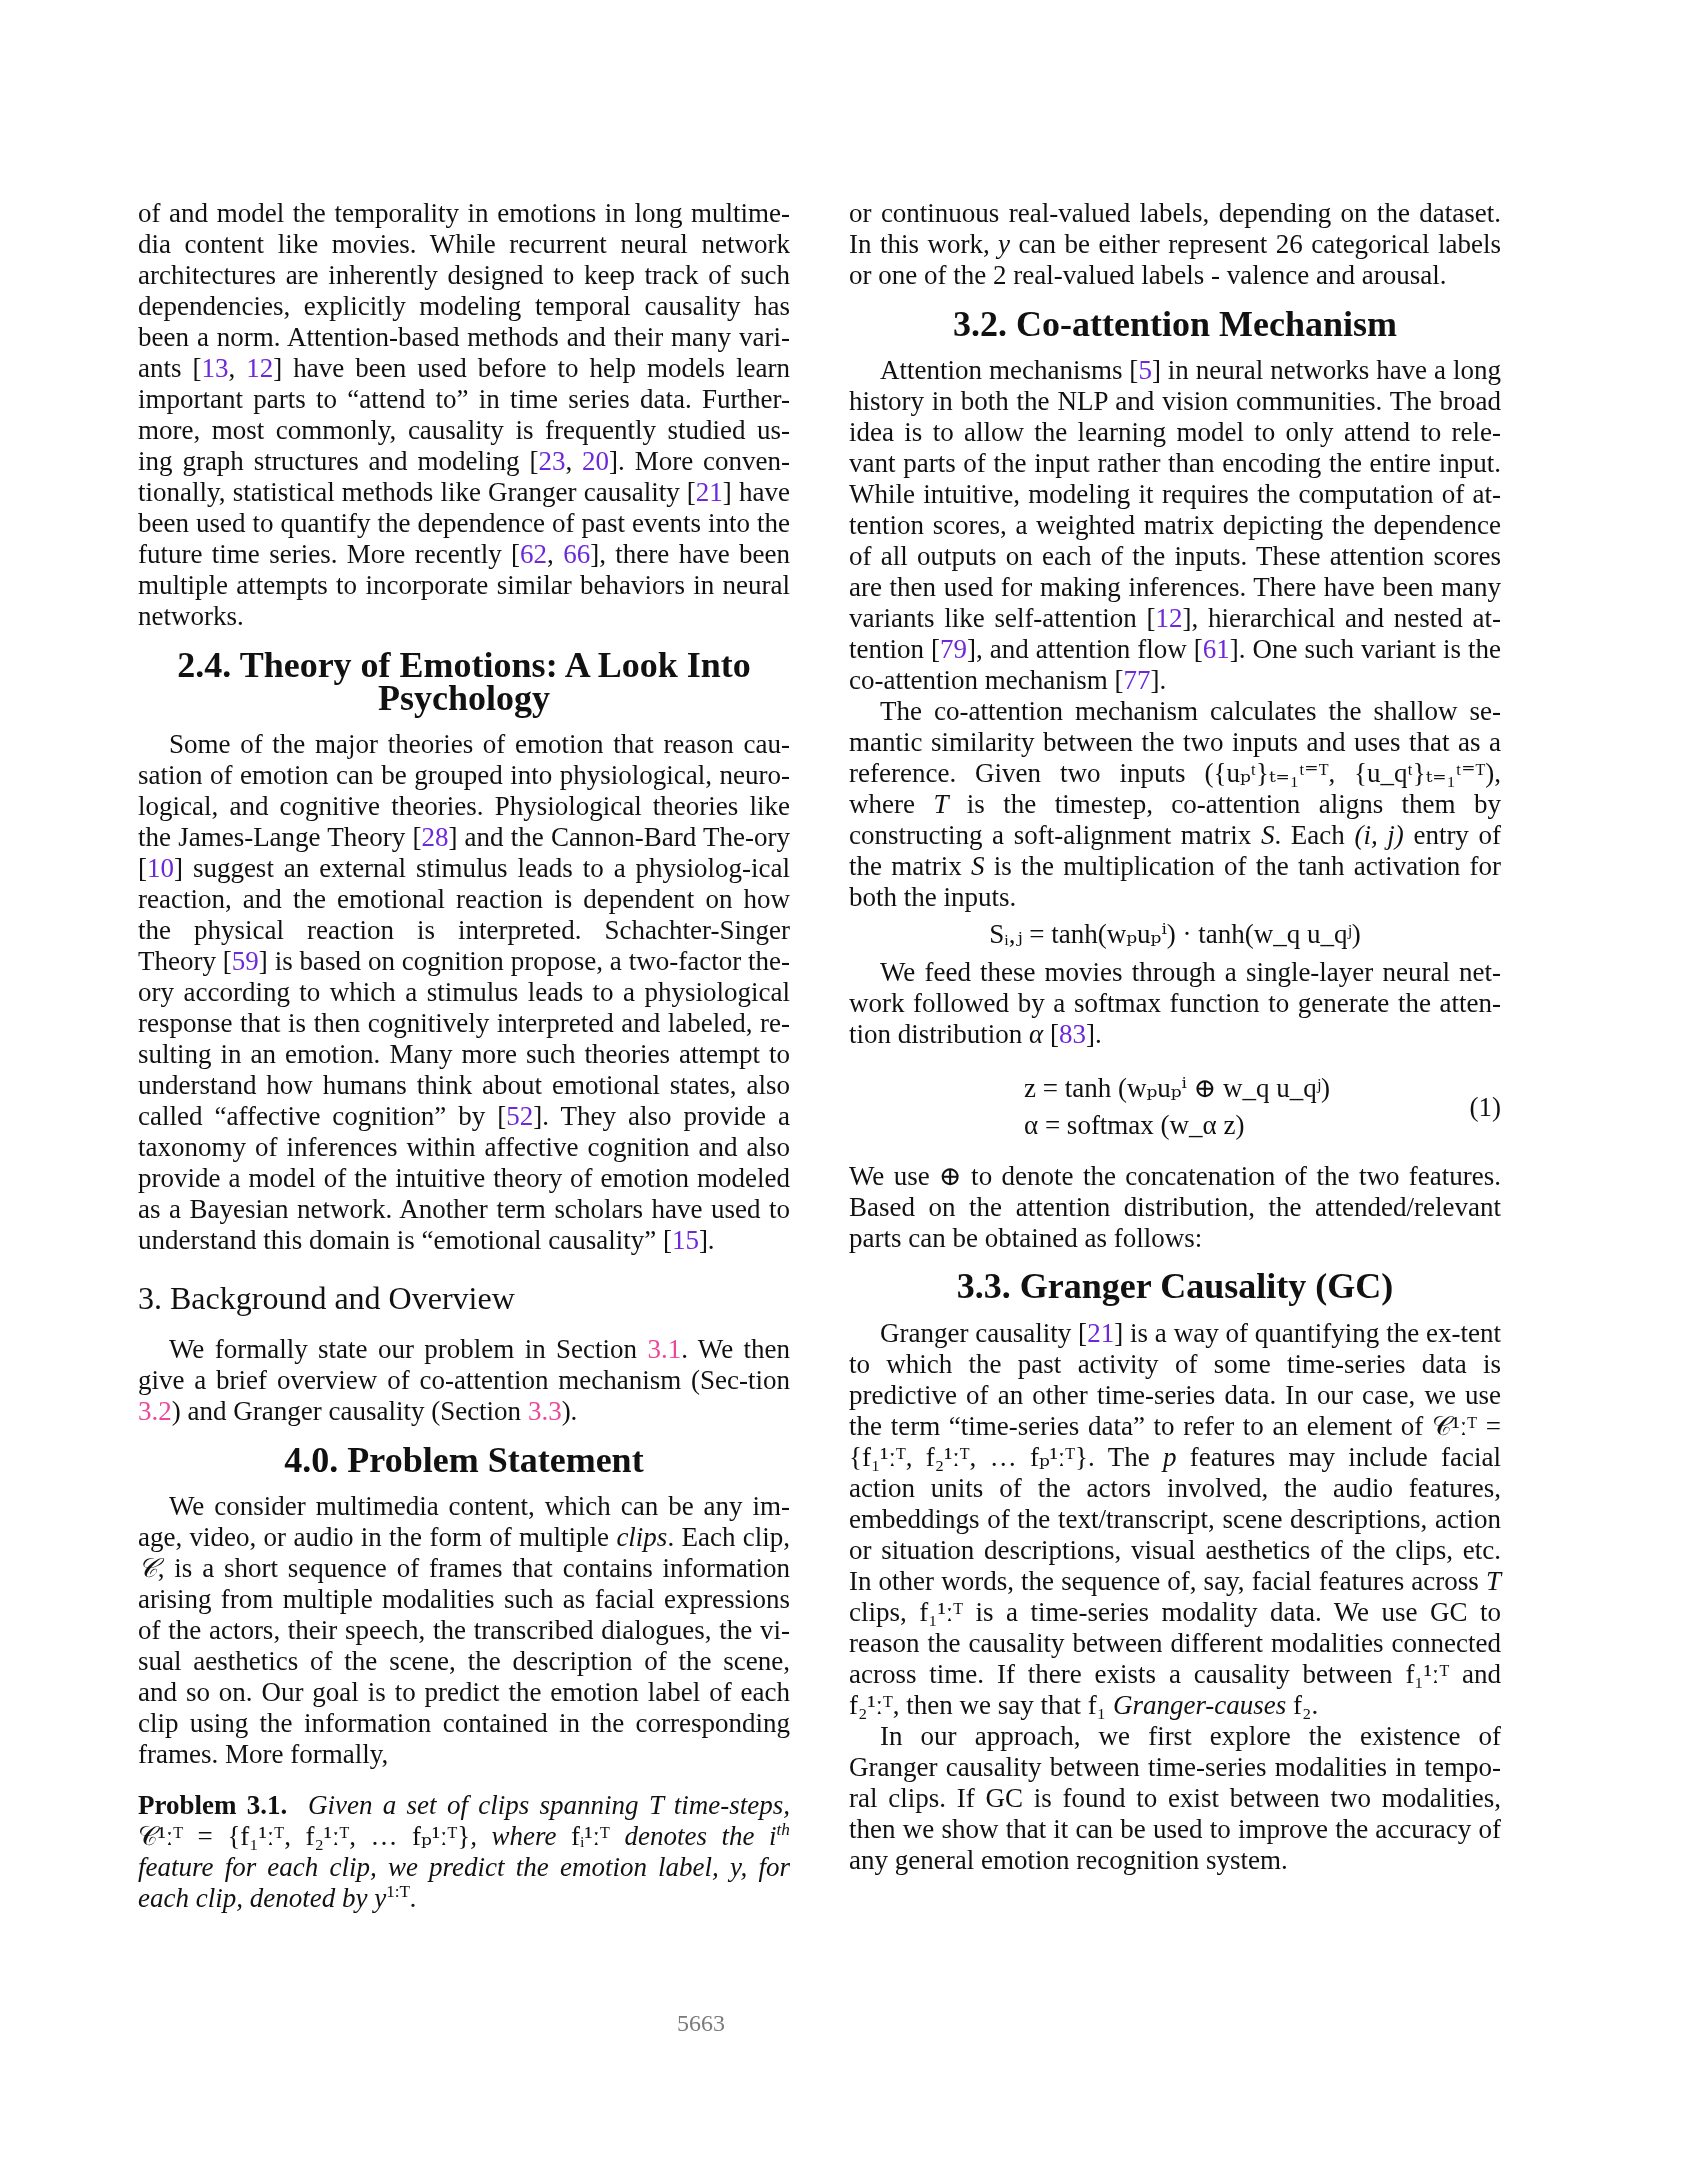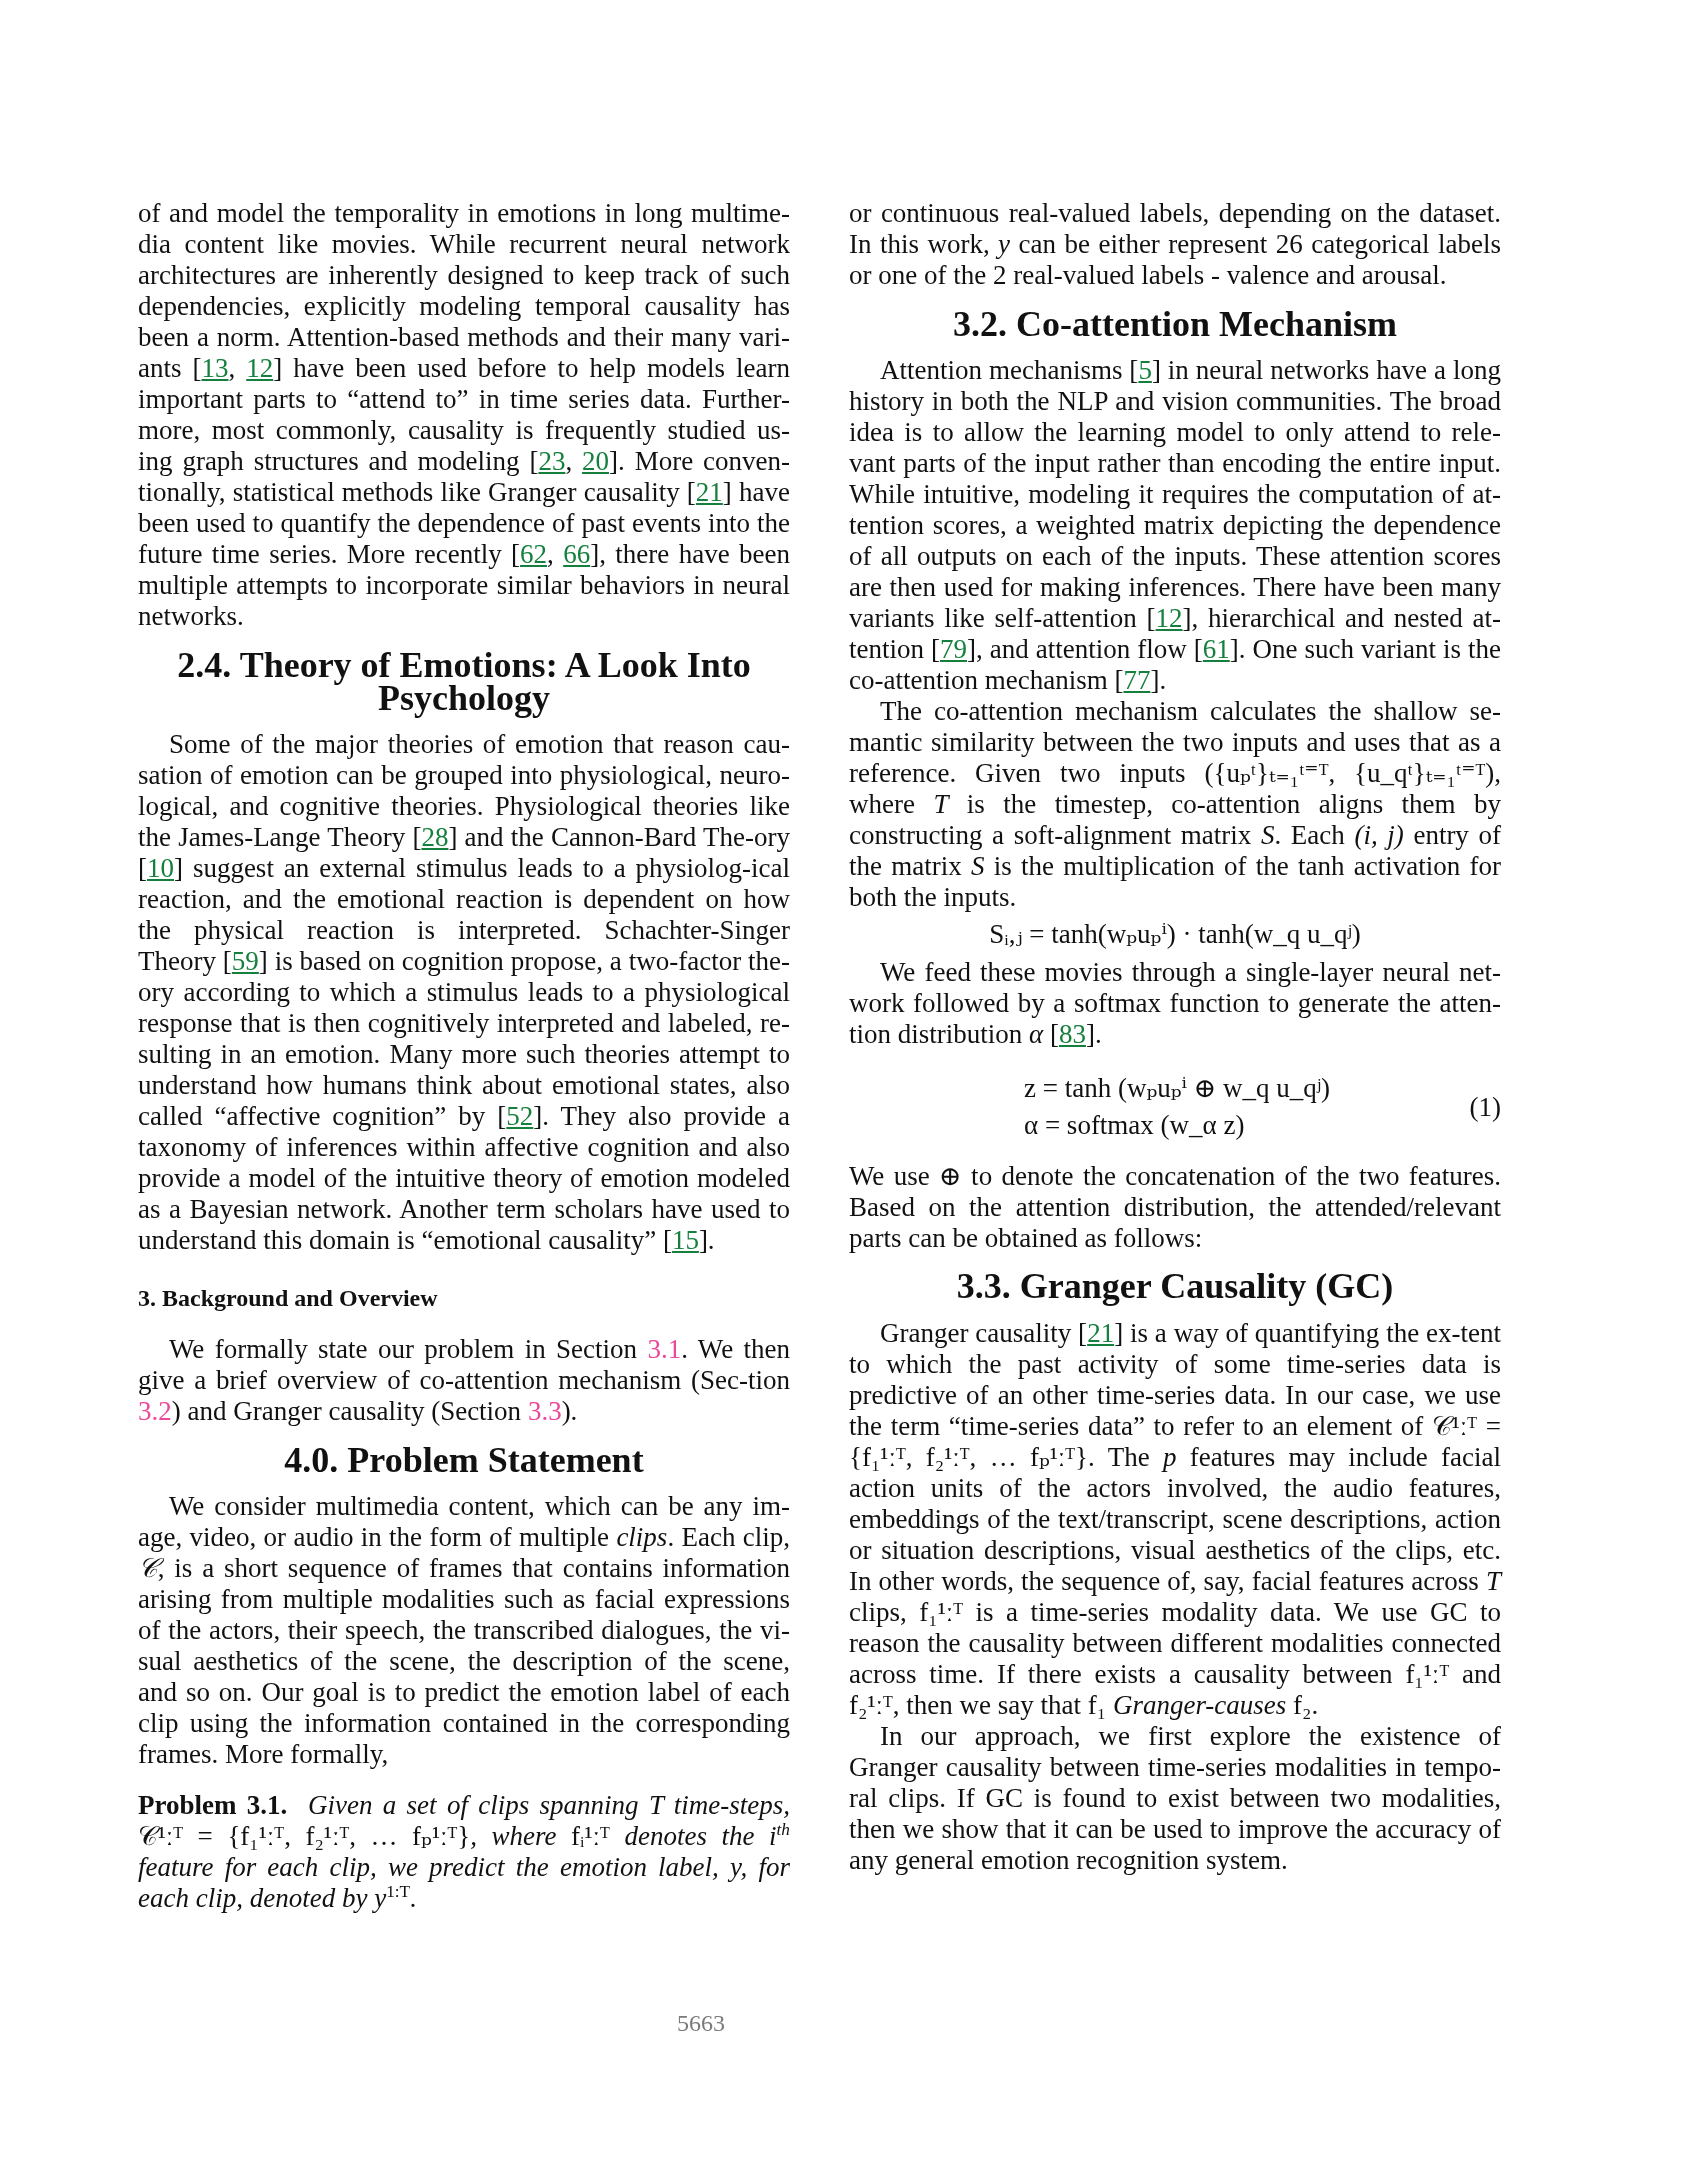--- a/index.html
+++ b/index.html
@@ -3,23 +3,23 @@
 <meta charset="utf-8">
 <style>
   html, body { margin: 0; padding: 0; background: #ffffff; }
   body { width: 1686px; height: 2183px; position: relative; overflow: hidden;
          font-family: "Liberation Serif", "DejaVu Serif", serif; color: #111111; }
   .col { position: absolute; top: 198px; width: 652px; font-size: 27px; line-height: 31px; }
   .col.left { left: 138px; }
   .col.right { left: 849px; }
   p { margin: 0; text-align: justify; hyphens: manual; }
   p.indent { text-indent: 31px; }
-  h2.sec { font-size: 24px; font-weight: bold; margin: 24px 0 16.6px 0; line-height: 37px; }
+  h2.sec { font-size: 32px; font-weight: normal; margin: 24px 0 16.6px 0; line-height: 37px; }
   h3.sub { font-size: 36px; font-weight: bold; margin: 16.6px 0 14.8px 0; line-height: 33px; text-align: center; }
-  .cite { color: #15803d; text-decoration: underline; }
+  .cite { color: #6d28d9; }
   .sref { color: #ec4899; }
   .m { font-style: italic; font-family: "Liberation Serif", "DejaVu Serif", serif; }
   .rm { font-style: normal; }
   sup, sub { font-size: 64%; line-height: 0; }
   .problem { margin-top: 20px; text-align: justify; }
   .problem .lead { font-weight: bold; }
   .problem .body { font-style: italic; }
   .after-problem { margin-top: 20px; }
   .equation { text-align: center; margin: 5.5px 0 7.4px 0; position: relative; }
   .eq-block { position: relative; margin: 20px 0 16.6px 0; height: 74px; }

